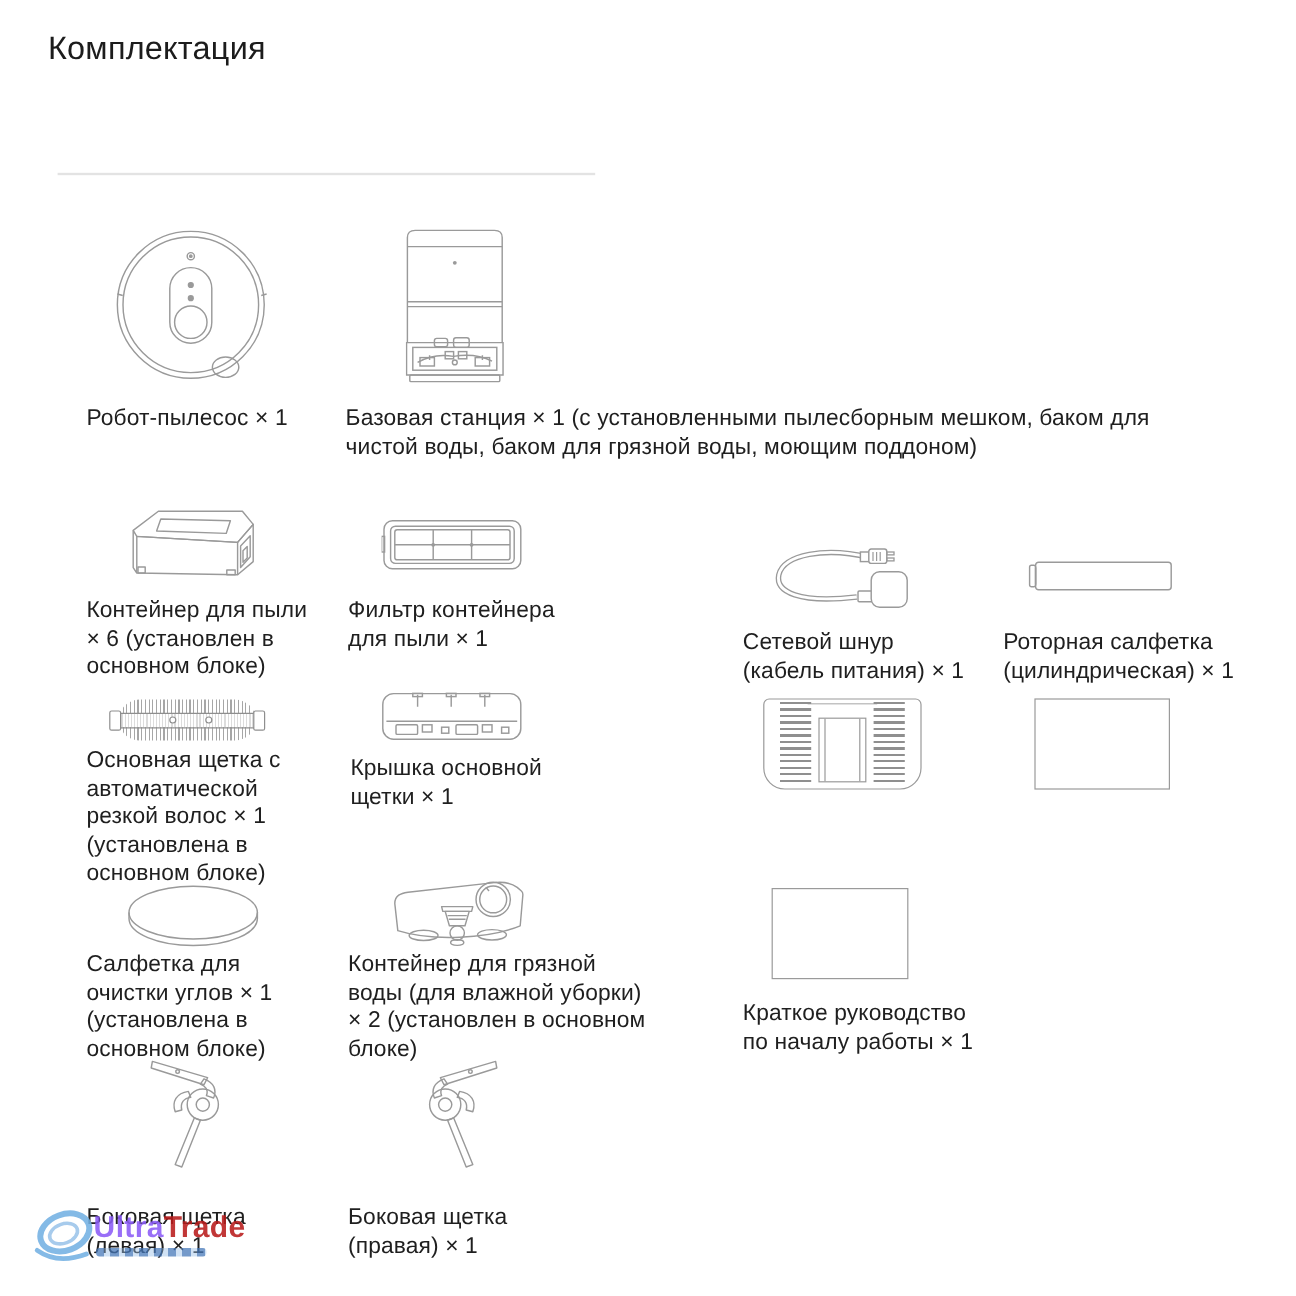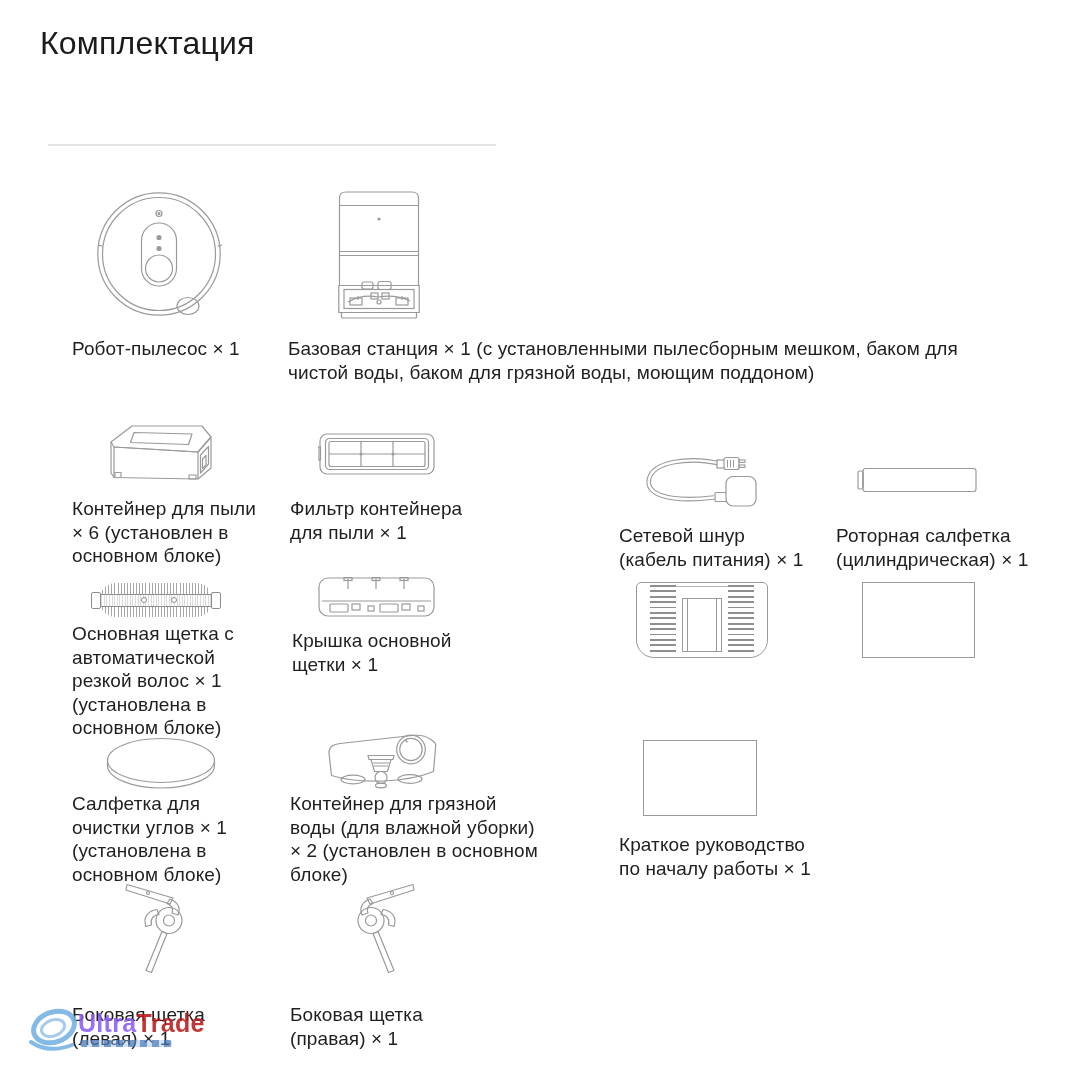--- a/index.html
+++ b/index.html
@@ -1,21 +1,21 @@
 <!DOCTYPE html>
 <html><head>
 <meta charset="utf-8">
 <style>
   html,body { margin:0; padding:0; background:#fff; }
   .page {
     position:relative; width:1080px; height:1080px; background:#ffffff;
     font-family:"Liberation Sans", sans-serif; color:#1f1f1f; overflow:hidden;
   }
   .page-title {
-    position:absolute; left:40px; top:25px; font-size:32px; color:#1c1c1c; letter-spacing:0.2px;
+    position:absolute; left:40px; top:25px; font-size:27px; color:#1c1c1c; letter-spacing:0.2px;
   }
   .divider {
     position:absolute; left:48px; top:144px; width:448px; height:2px; background:#e3e3e3;
   }
   .art { position:absolute; }
   .art svg { display:block; }
   .cap {
     position:absolute; font-size:19px; line-height:23.5px; white-space:pre-line;
     color:#1f1f1f; letter-spacing:0.1px;
   }

